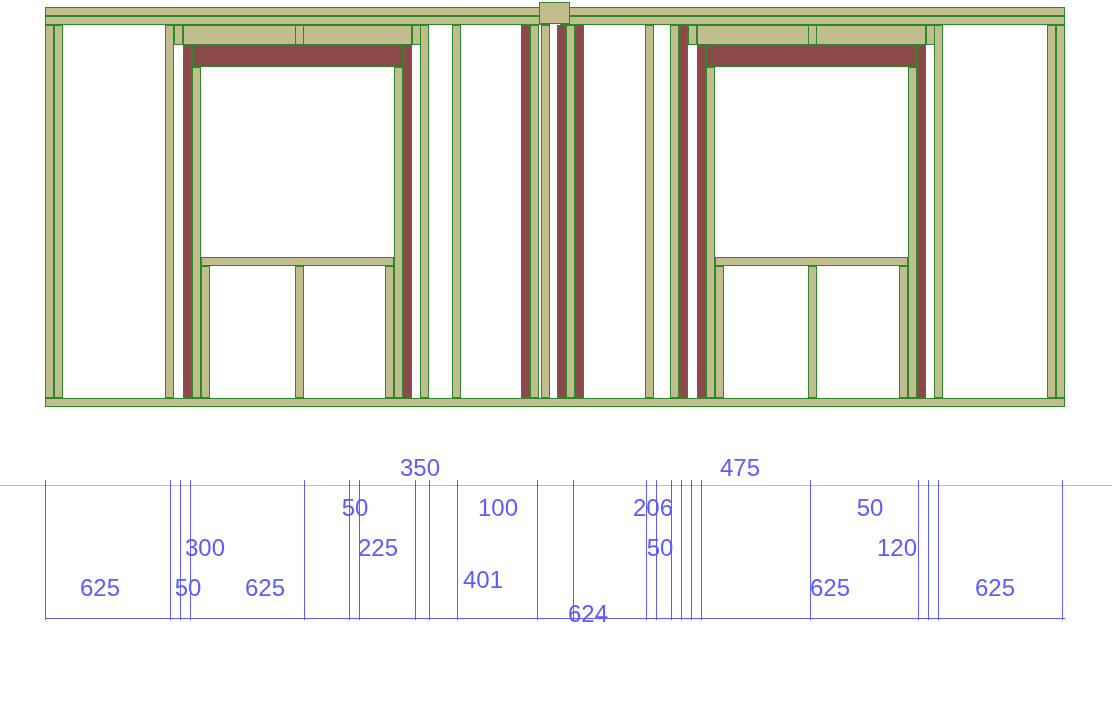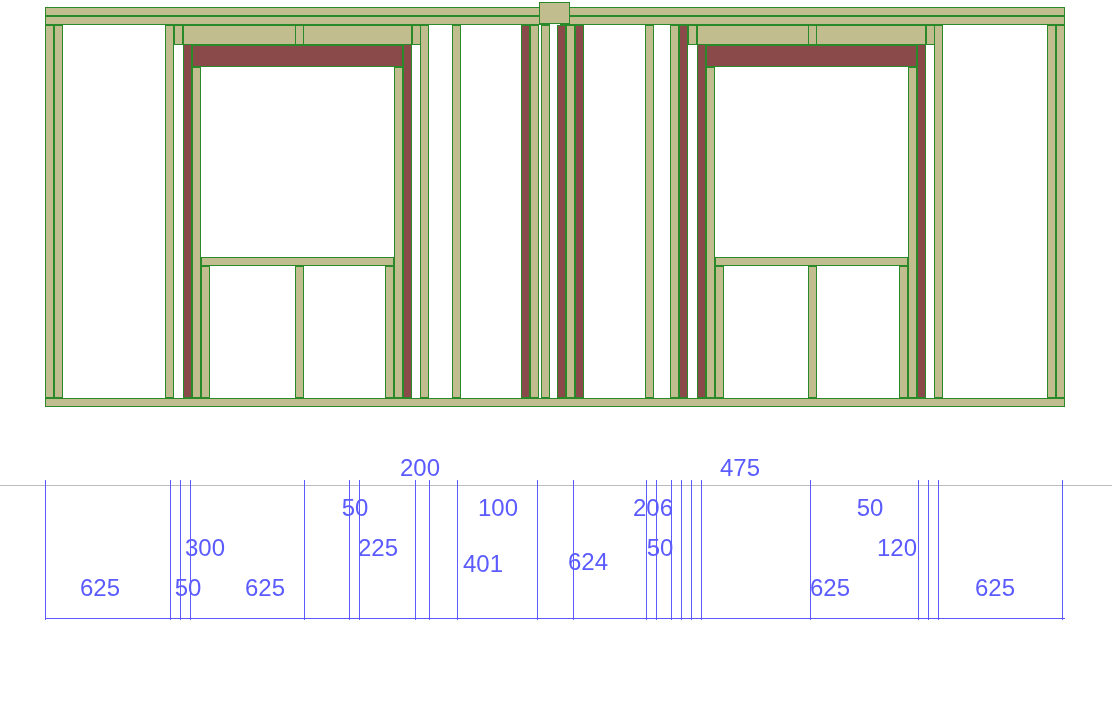--- a/index.html
+++ b/index.html
@@ -146,34 +146,34 @@
   <div class="dim-tick" style="left:691px; top:480px; height:140px;"></div>
   <div class="dim-tick" style="left:701px; top:480px; height:140px;"></div>
   <div class="dim-tick" style="left:810px; top:480px; height:140px;"></div>
   <div class="dim-tick" style="left:918px; top:480px; height:140px;"></div>
   <div class="dim-tick" style="left:928px; top:480px; height:140px;"></div>
   <div class="dim-tick" style="left:938px; top:480px; height:140px;"></div>
   <div class="dim-tick" style="left:1062px;top:480px; height:140px;"></div>
 
   <div class="dim-line" style="left:45px; top:618px; width:1020px;"></div>
 
-  <div class="dim-label" style="left:420px; top:454px;">200</div>
+  <div class="dim-label" style="left:420px; top:454px;">350</div>
   <div class="dim-label" style="left:740px; top:454px;">475</div>
 
   <div class="dim-label" style="left:355px; top:494px;">50</div>
   <div class="dim-label" style="left:498px; top:494px;">100</div>
   <div class="dim-label" style="left:653px; top:494px;">206</div>
   <div class="dim-label" style="left:870px; top:494px;">50</div>
 
   <div class="dim-label" style="left:205px; top:534px;">300</div>
   <div class="dim-label" style="left:352px; top:534px;margin-left:26px;">225</div>
-  <div class="dim-label" style="left:483px; top:550px;">401</div>
+  <div class="dim-label" style="left:483px; top:566px;">401</div>
   <div class="dim-label" style="left:660px; top:534px;">50</div>
   <div class="dim-label" style="left:897px; top:534px;">120</div>
 
   <div class="dim-label" style="left:100px; top:574px;">625</div>
   <div class="dim-label" style="left:188px; top:574px;">50</div>
   <div class="dim-label" style="left:265px; top:574px;">625</div>
-  <div class="dim-label" style="left:588px; top:548px;">624</div>
+  <div class="dim-label" style="left:588px; top:600px;">624</div>
   <div class="dim-label" style="left:830px; top:574px;">625</div>
   <div class="dim-label" style="left:995px; top:574px;">625</div>
 
 </div>
 
 </body></html>

